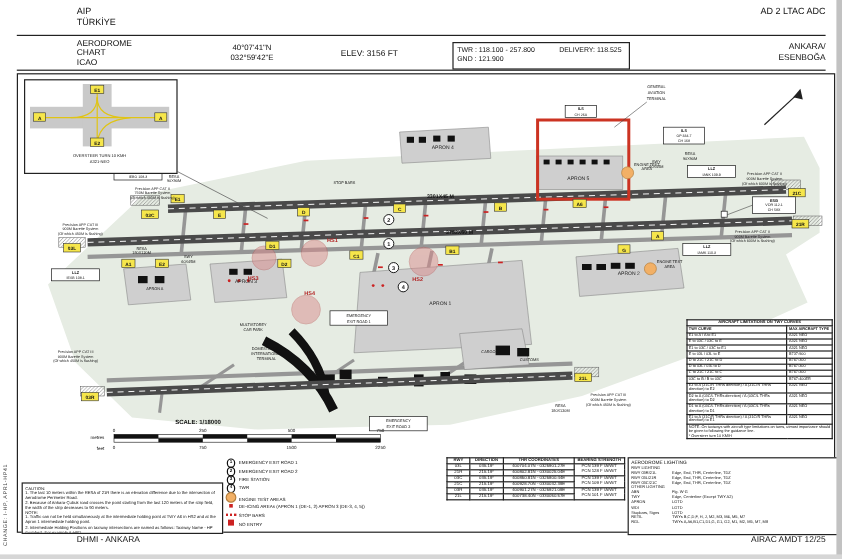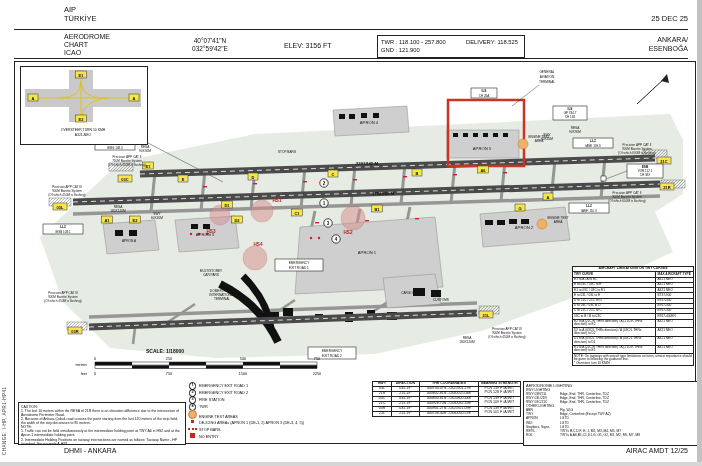--- a/index.html
+++ b/index.html
@@ -52,21 +52,21 @@
 </style>
 </head>
 <body>
 
 <div class="page">
 
   <div class="side-note">CHANGE: I-HP, APR1-HP41</div>
 
   <div class="abs b" style="left:64px;top:5px;font-size:7.5px;">AIP</div>
   <div class="abs b" style="left:64px;top:14px;font-size:7.5px;">TÜRKİYE</div>
-  <div class="abs b r" style="left:488px;top:14px;width:200px;font-size:7.5px;">25 DEC 25</div>
+  <div class="abs b r" style="left:488px;top:5px;width:200px;font-size:7.5px;">AD 2 LTAC ADC</div>
   <div class="rule" style="left:14px;top:29px;width:674px;"></div>
 
   <div class="abs b" style="left:64px;top:33px;font-size:7px;">AERODROME</div>
   <div class="abs b" style="left:64px;top:41px;font-size:7px;">CHART</div>
   <div class="abs b" style="left:64px;top:49px;font-size:7px;">ICAO</div>
   <div class="abs b c" style="left:175px;top:37px;width:70px;font-size:6.5px;">40°07'41"N</div>
   <div class="abs b c" style="left:175px;top:45px;width:70px;font-size:6.5px;">032°59'42"E</div>
   <div class="abs b" style="left:284px;top:42px;font-size:7px;">ELEV: 3156 FT</div>
   <div class="box" style="left:377px;top:35px;width:146px;height:21px;">
     <div class="abs b" style="left:3px;top:3px;font-size:5.8px;">TWR : 118.100 - 257.800</div>

